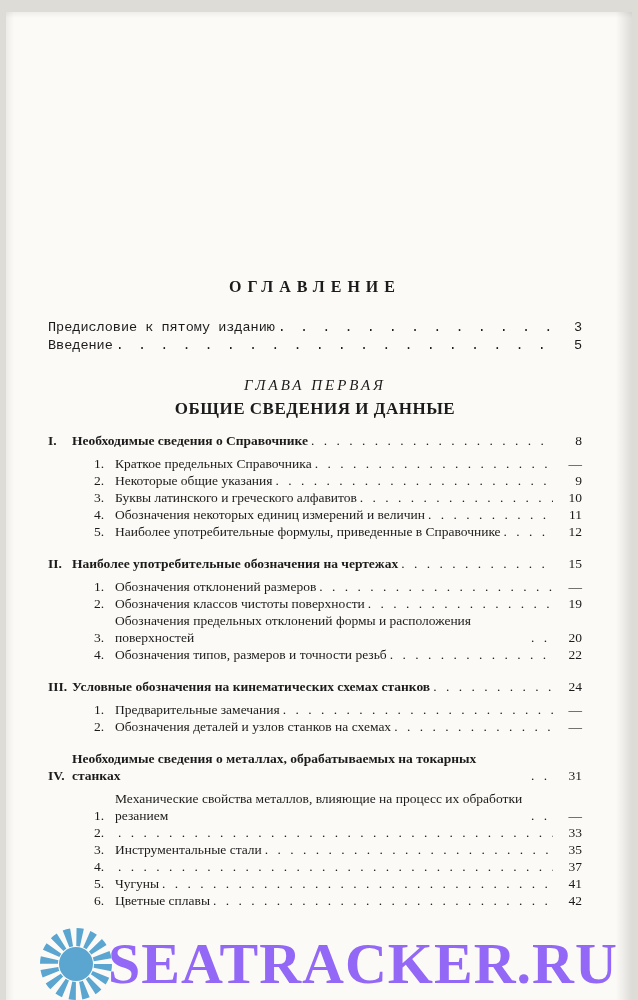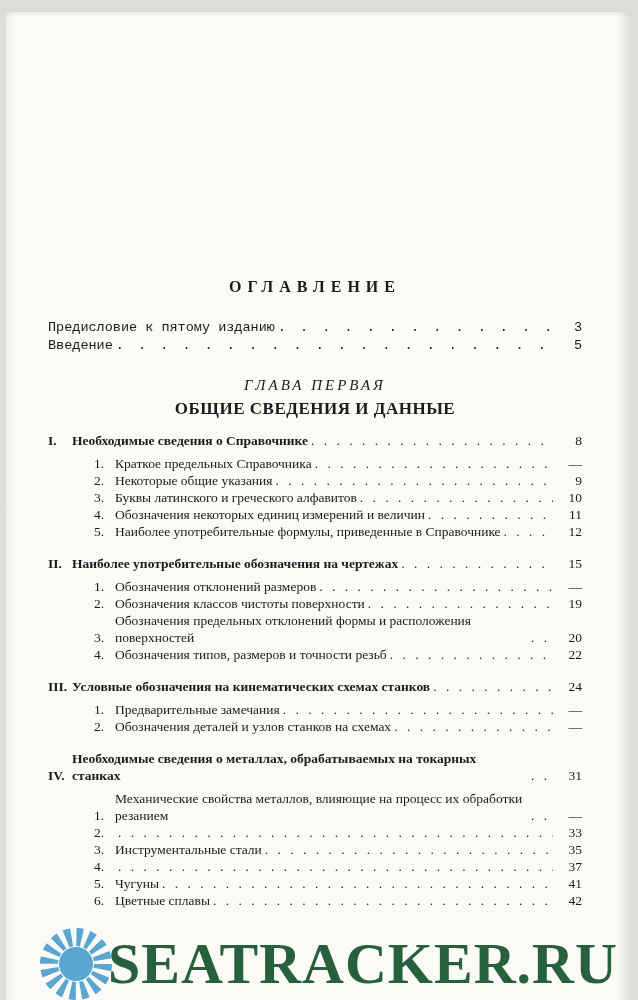--- a/index.html
+++ b/index.html
@@ -77,21 +77,21 @@
     overflow:hidden;
     opacity:0.92;
     pointer-events:none;
   }
   .sun-logo { flex:0 0 auto; }
   .wm-text {
     font-family:"Liberation Serif", serif;
     font-weight:bold;
     font-size:58px;
     letter-spacing:1px;
-    color:#14532d;
+    color:#8b5cf6;
     white-space:nowrap;
     margin-left:-12px;
     line-height:1;
     text-shadow:0 0 1px rgba(255,255,255,0.5);
   }
 </style>
 </head>
 <body>
 
 <div class="page">

